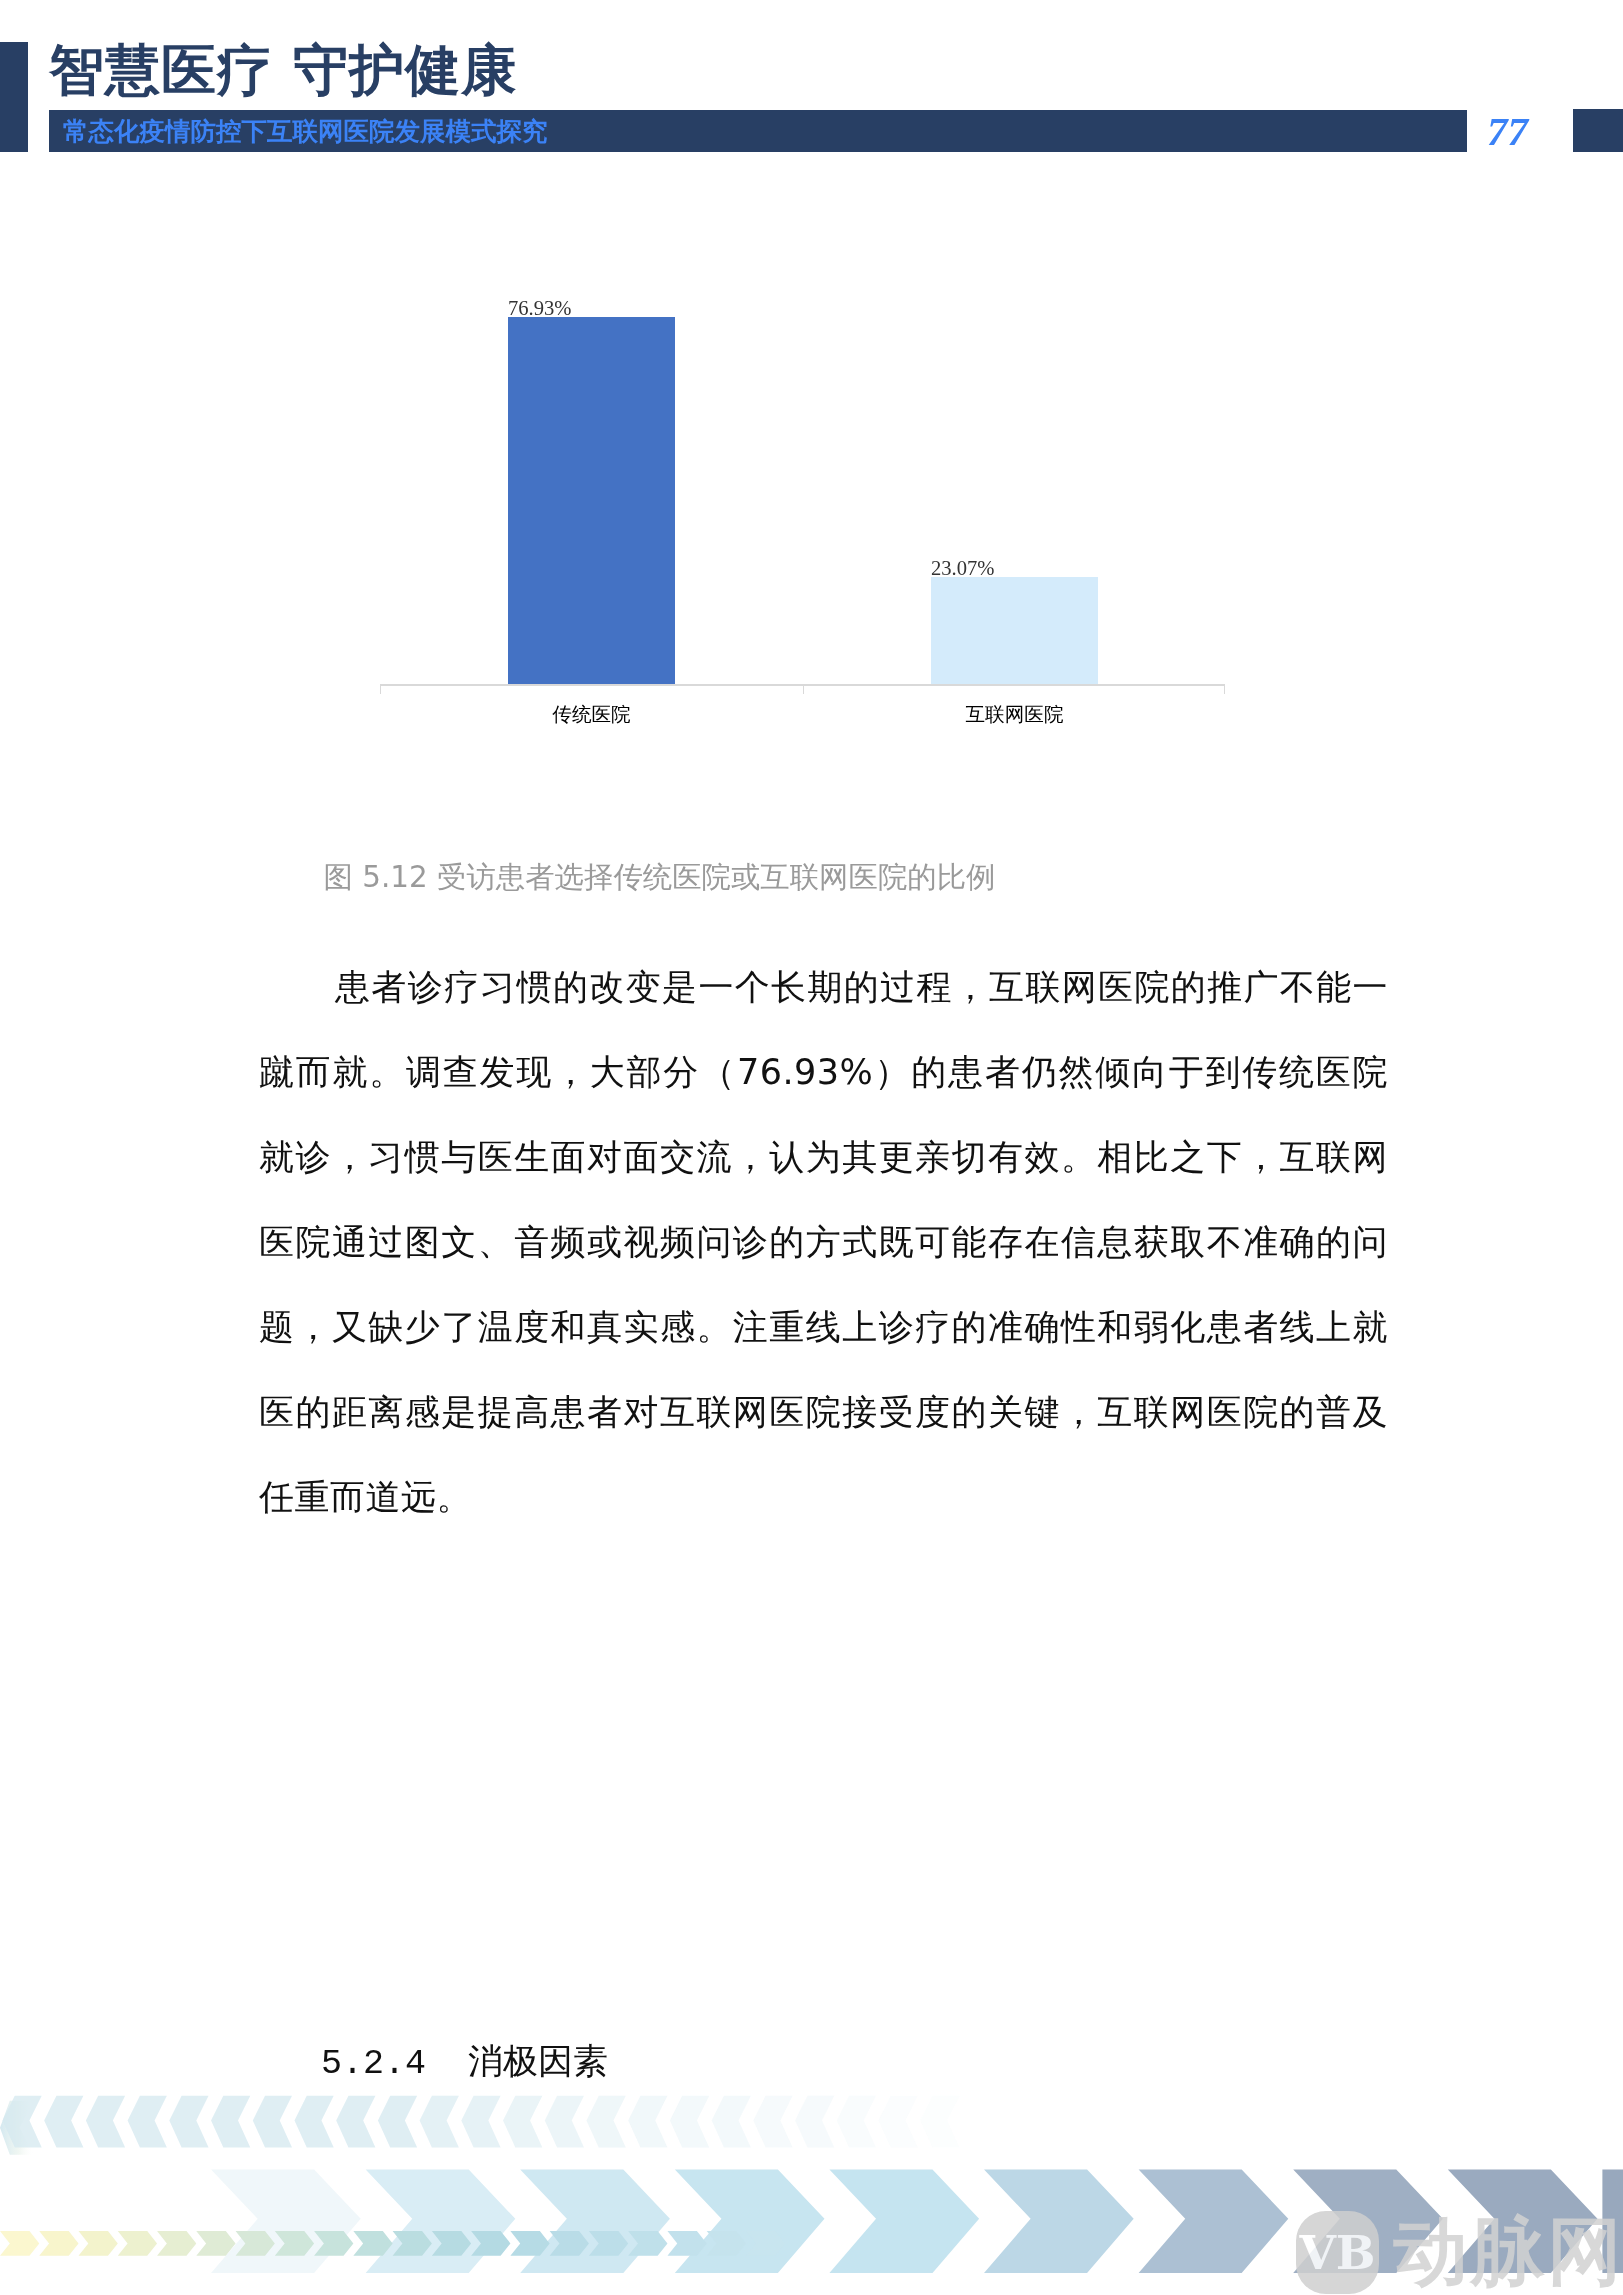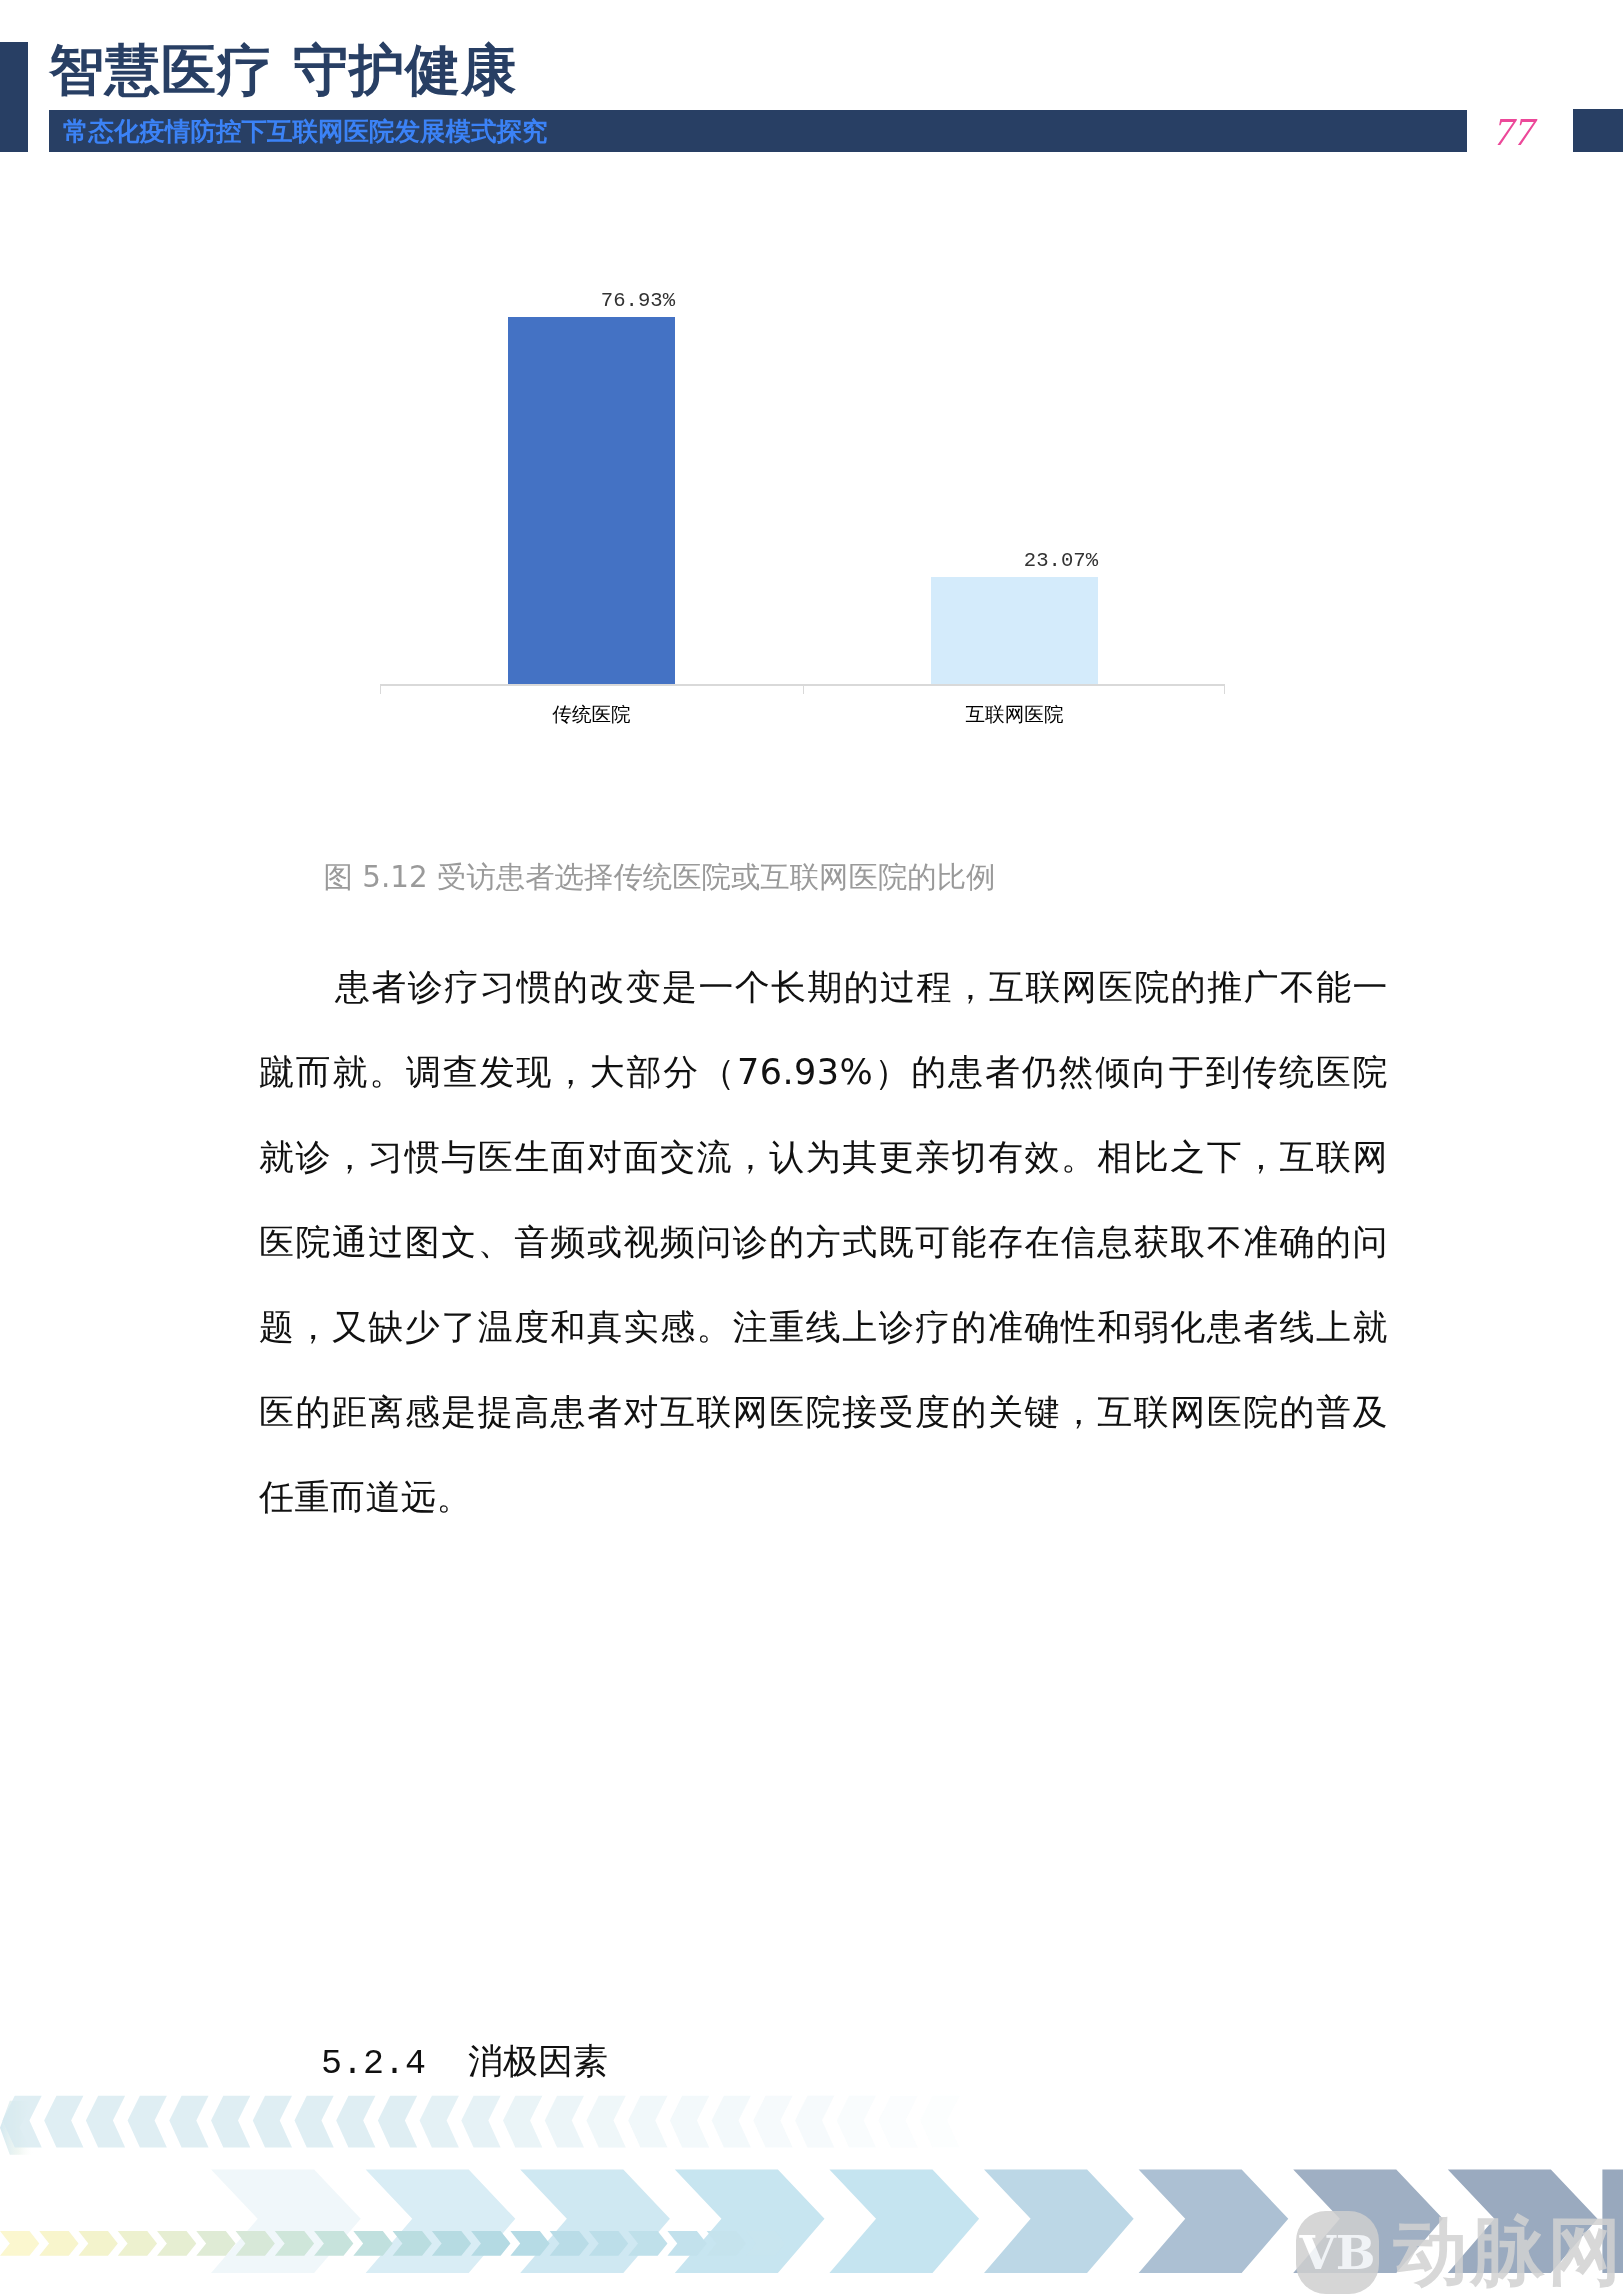--- a/index.html
+++ b/index.html
@@ -8,28 +8,28 @@
   .abs { position: absolute; }
 
   
   .hdr-left-bar { left: 0; top: 42px; width: 28px; height: 110px; background: #283f64; }
   .hdr-title { left: 49px; top: 38px; font-family: "DejaVu Serif", "Liberation Serif", serif;
                font-weight: bold; font-size: 55px; line-height: 64px; color: #283f64; letter-spacing: 1px; white-space: nowrap; }
   .hdr-band { left: 49px; top: 110px; width: 1418px; height: 42px; background: #283f64; }
   .hdr-band-text { left: 63px; top: 113px; font-family: "DejaVu Serif", "Liberation Serif", serif;
                    font-weight: bold; font-size: 25.5px; line-height: 37px; color: #3b82f6; white-space: nowrap; }
   .hdr-page { left: 1487px; top: 109px; width: 49px; font-family: "Liberation Serif", "DejaVu Serif", serif;
-              font-style: italic; font-size: 41px; line-height: 44px; color: #ec4899; text-align: right; }
+              font-style: italic; font-size: 41px; line-height: 44px; color: #3b82f6; text-align: left; font-weight: bold; }
   .hdr-right-block { left: 1573px; top: 109px; width: 50px; height: 43px; background: #283f64; }
 
   
   .chart { left: 380px; top: 285px; width: 845px; height: 442px; }
   .bar { position: absolute; bottom: 0; }
-  .bar-value { position: absolute; font-family: Liberation Mono, monospace;
-               font-size: 20.6px; color: #333; text-align: right; white-space: nowrap; }
+  .bar-value { position: absolute; font-family: Liberation Serif, serif;
+               font-size: 20.6px; color: #333; text-align: left; white-space: nowrap; margin-top: 8px; }
   .axis-line { position: absolute; left: 0; height: 1.5px; background: #d9d9d9; }
   .axis-tick { position: absolute; width: 1px; height: 9.8px; background: #d9d9d9; }
   .cat-label { position: absolute; font-size: 19.6px; color: #000000; text-align: center; white-space: nowrap; }
 
   .caption { left: 0; width: 1319px; top: 858px; text-align: center; font-size: 29.4px; line-height: 39px; color: #9a9a9a; white-space: nowrap; }
 
   
   .body-text { left: 247px; top: 933px; width: 1129px; font-size: 35px; line-height: 85px; color: #111;
                text-align: justify; text-indent: 76px; letter-spacing: 0.5px; }
   .section-heading { left: 321px; top: 2042px; font-size: 35px; line-height: 44px; color: #111; white-space: nowrap; }

